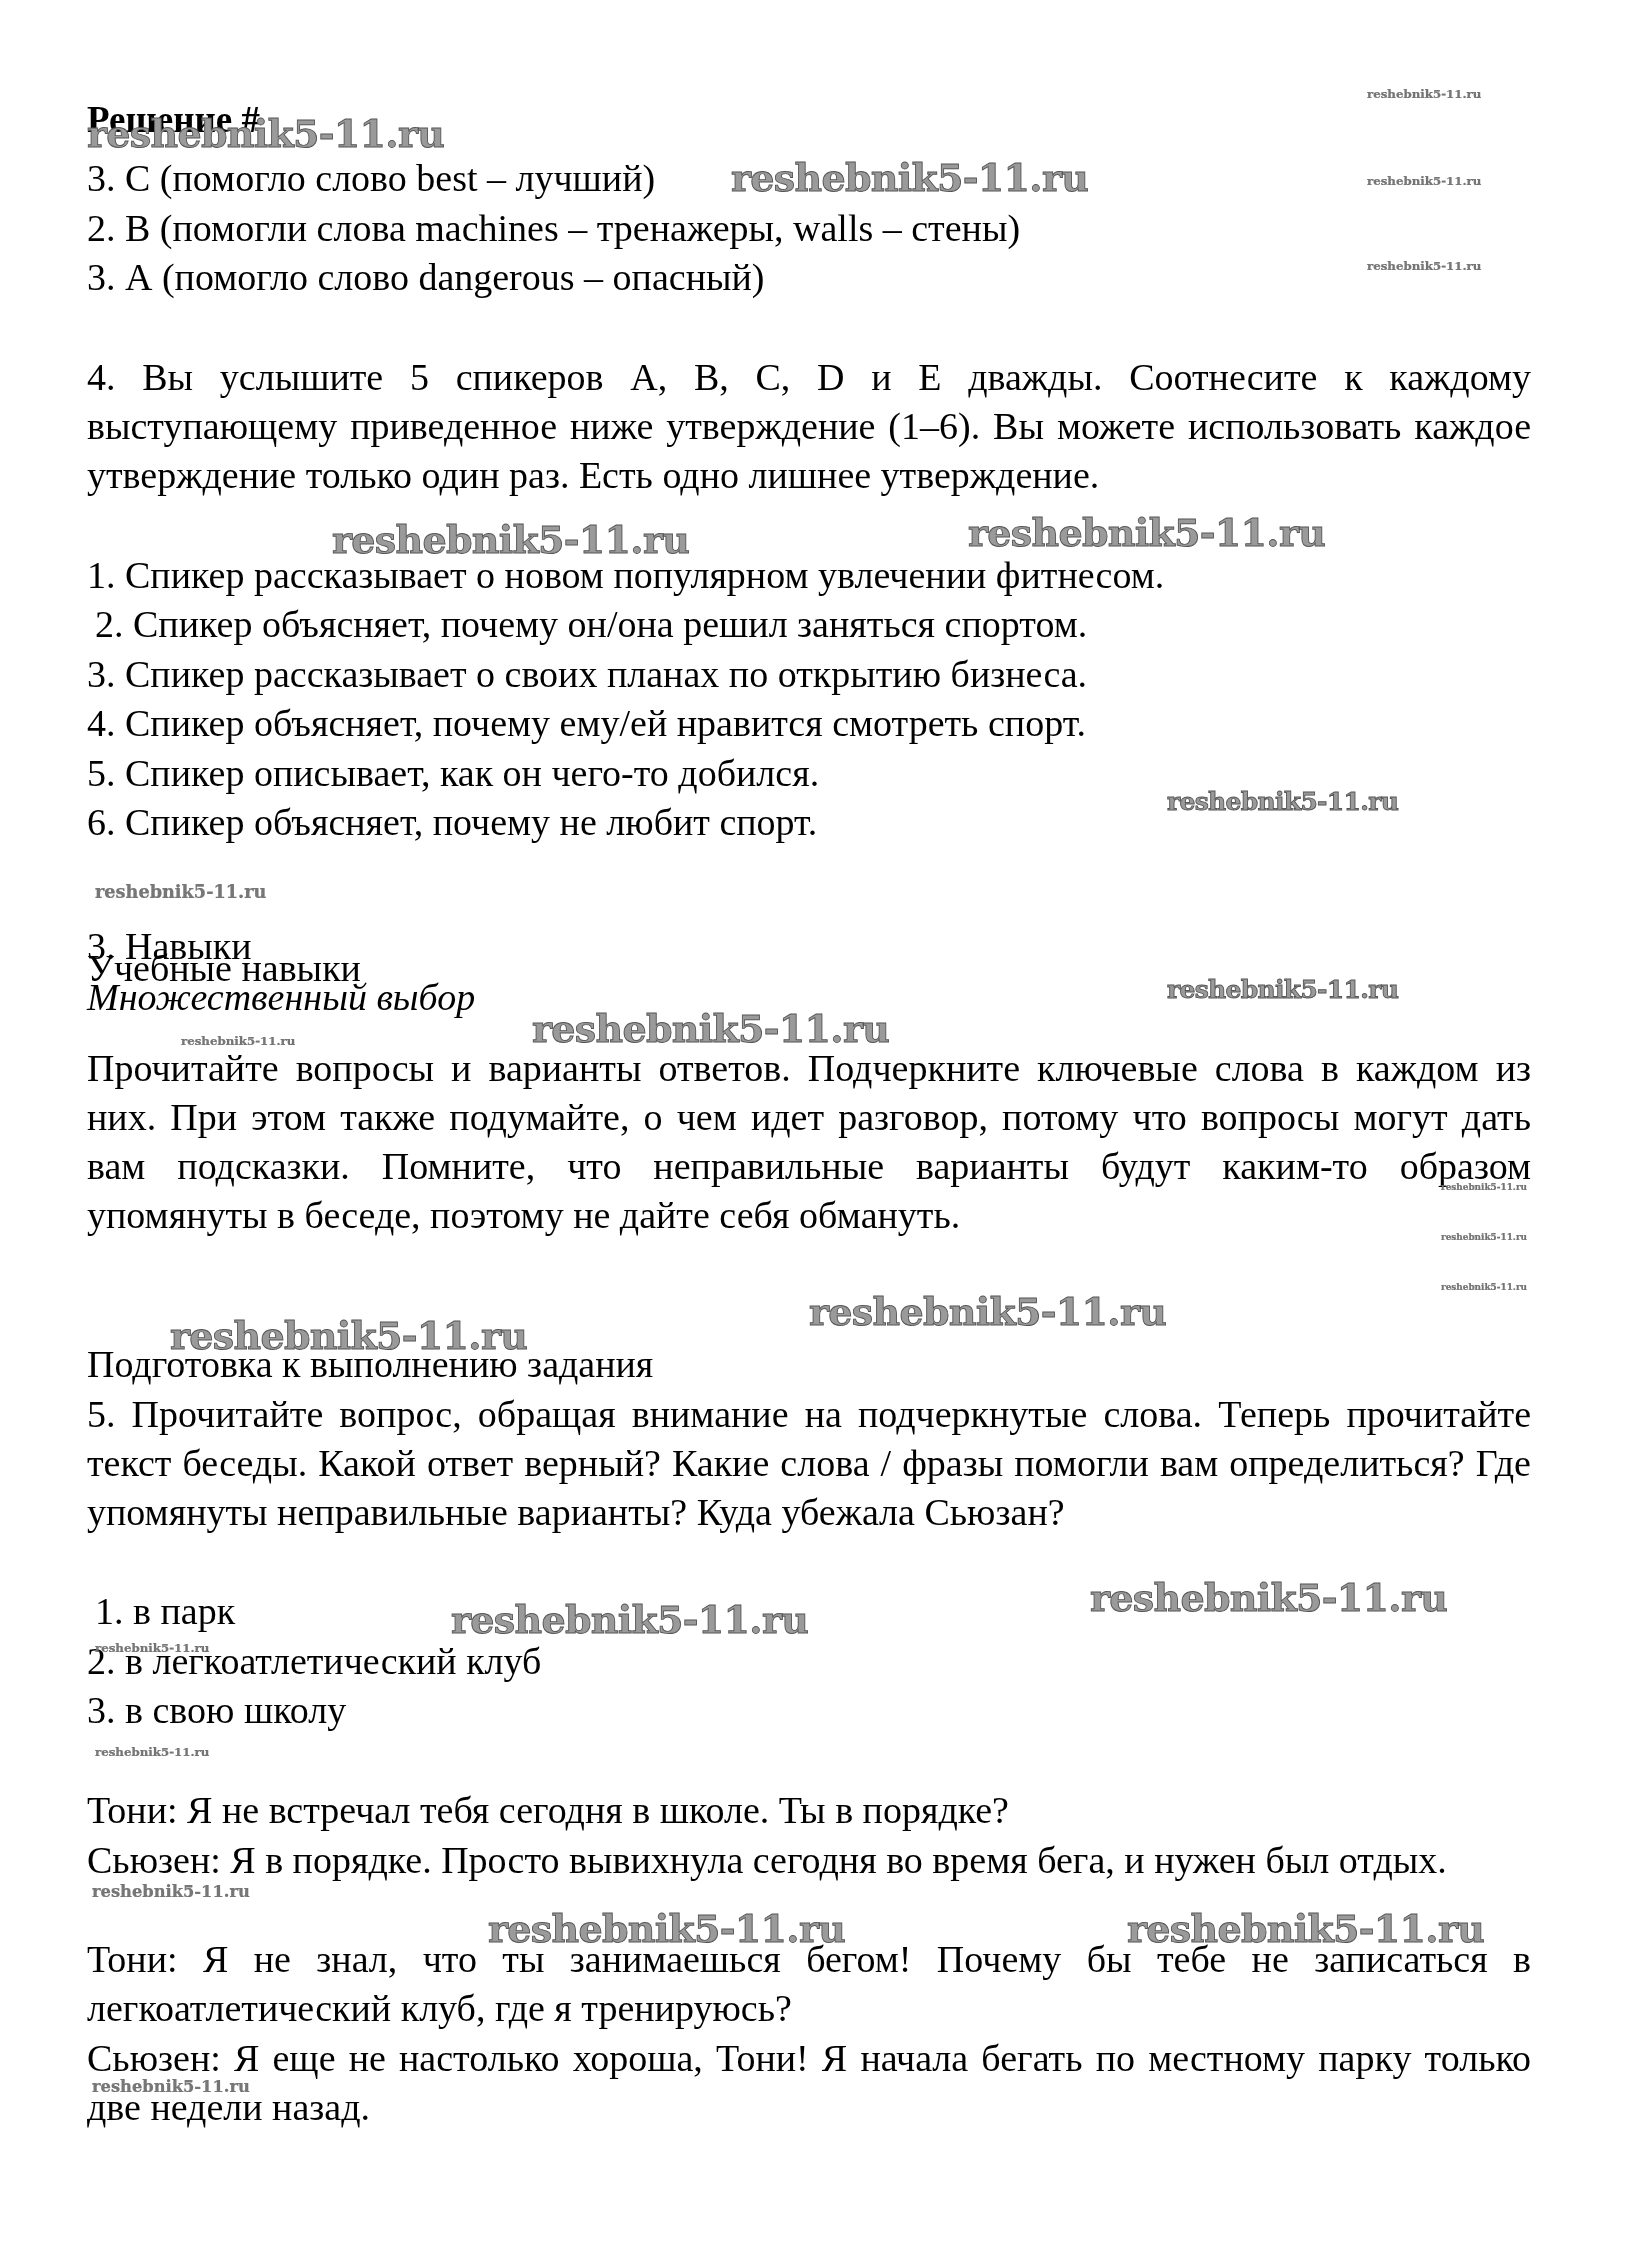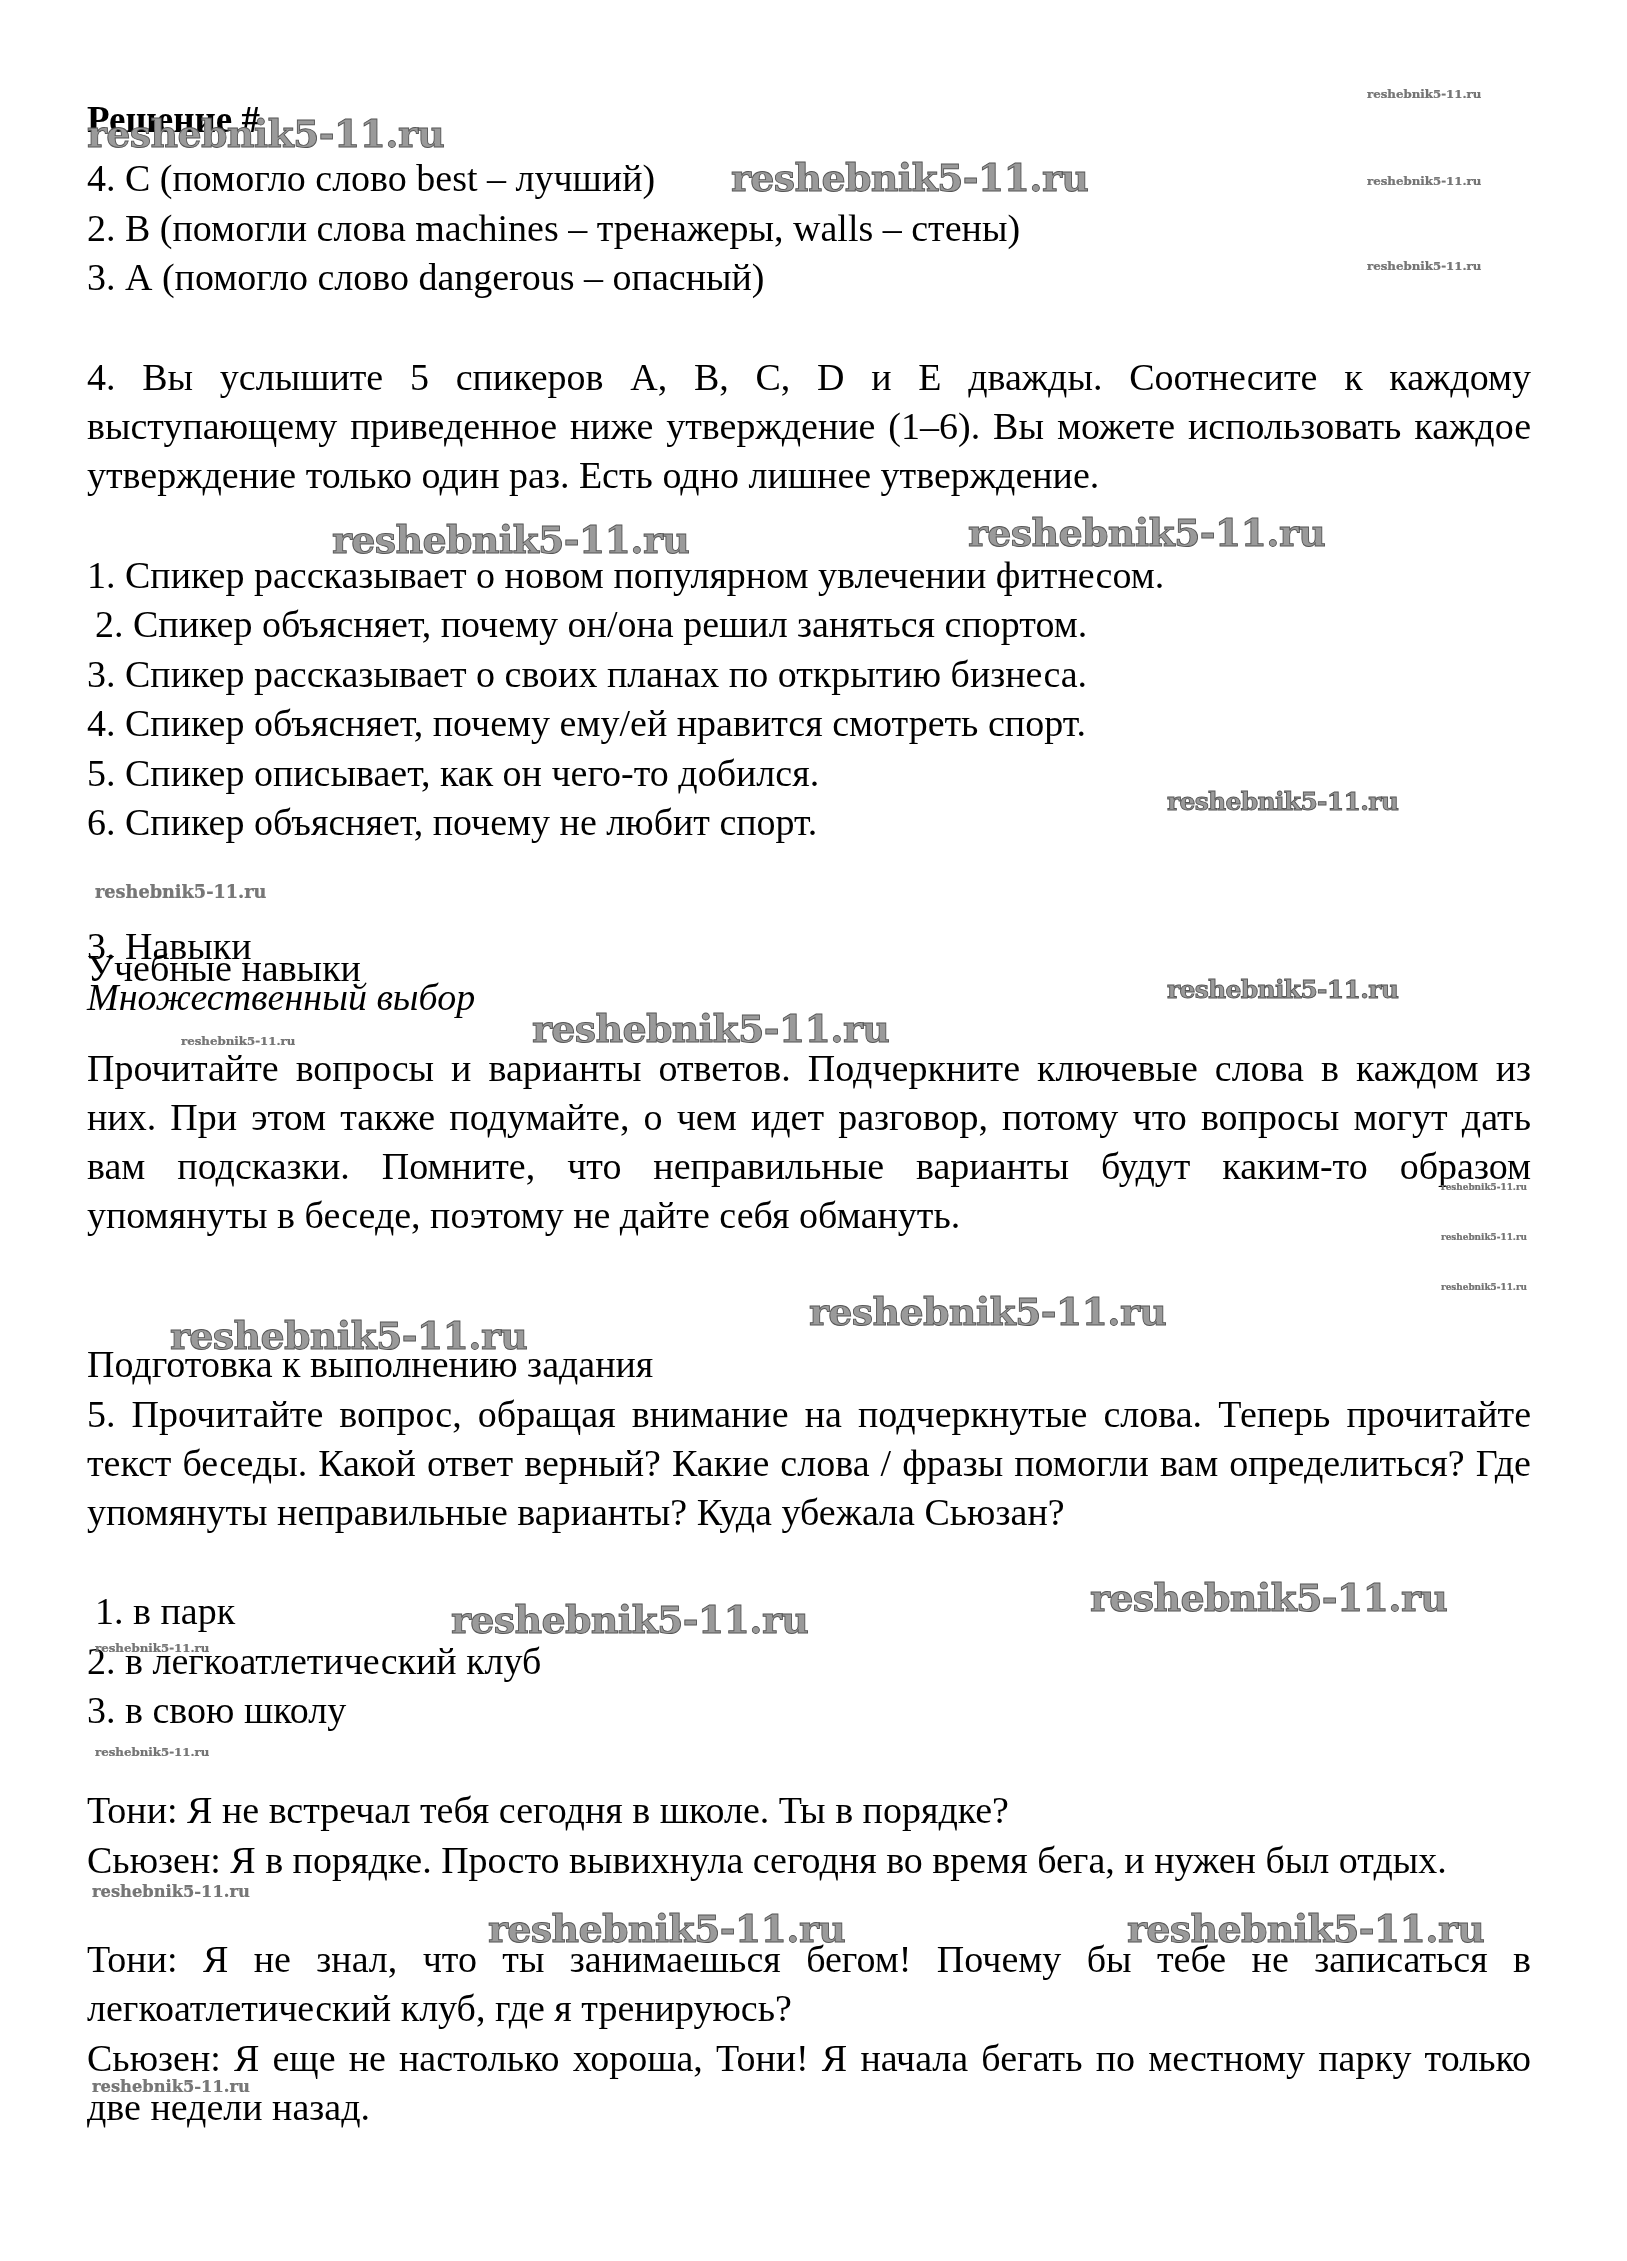--- a/index.html
+++ b/index.html
@@ -60,21 +60,21 @@
       letter-spacing: 0;
     }
   </style>
 </head>
 <body>
 
 <div class="page">
 
   <div class="line title" style="top:65px;">Решение #</div>
 
-  <div class="line" style="top:155px;">4. С (помогло слово best – лучший)</div>
+  <div class="line" style="top:155px;">3. С (помогло слово best – лучший)</div>
   <div class="line" style="top:205px;">2. В (помогли слова machines – тренажеры, walls – стены)</div>
   <div class="line" style="top:254px;">3. А (помогло слово dangerous – опасный)</div>
 
   <div class="para" style="top:353px;">4. Вы услышите 5 спикеров A, B, C, D и E дважды. Соотнесите к каждому выступающему приведенное ниже утверждение (1–6). Вы можете использовать каждое утверждение только один раз. Есть одно лишнее утверждение.</div>
 
   <div class="line" style="top:552px;">1. Спикер рассказывает о новом популярном увлечении фитнесом.</div>
   <div class="line" style="top:601px;margin-left:8px;">2. Спикер объясняет, почему он/она решил заняться спортом.</div>
   <div class="line" style="top:651px;">3. Спикер рассказывает о своих планах по открытию бизнеса.</div>
   <div class="line" style="top:700px;">4. Спикер объясняет, почему ему/ей нравится смотреть спорт.</div>
   <div class="line" style="top:750px;">5. Спикер описывает, как он чего-то добился.</div>

